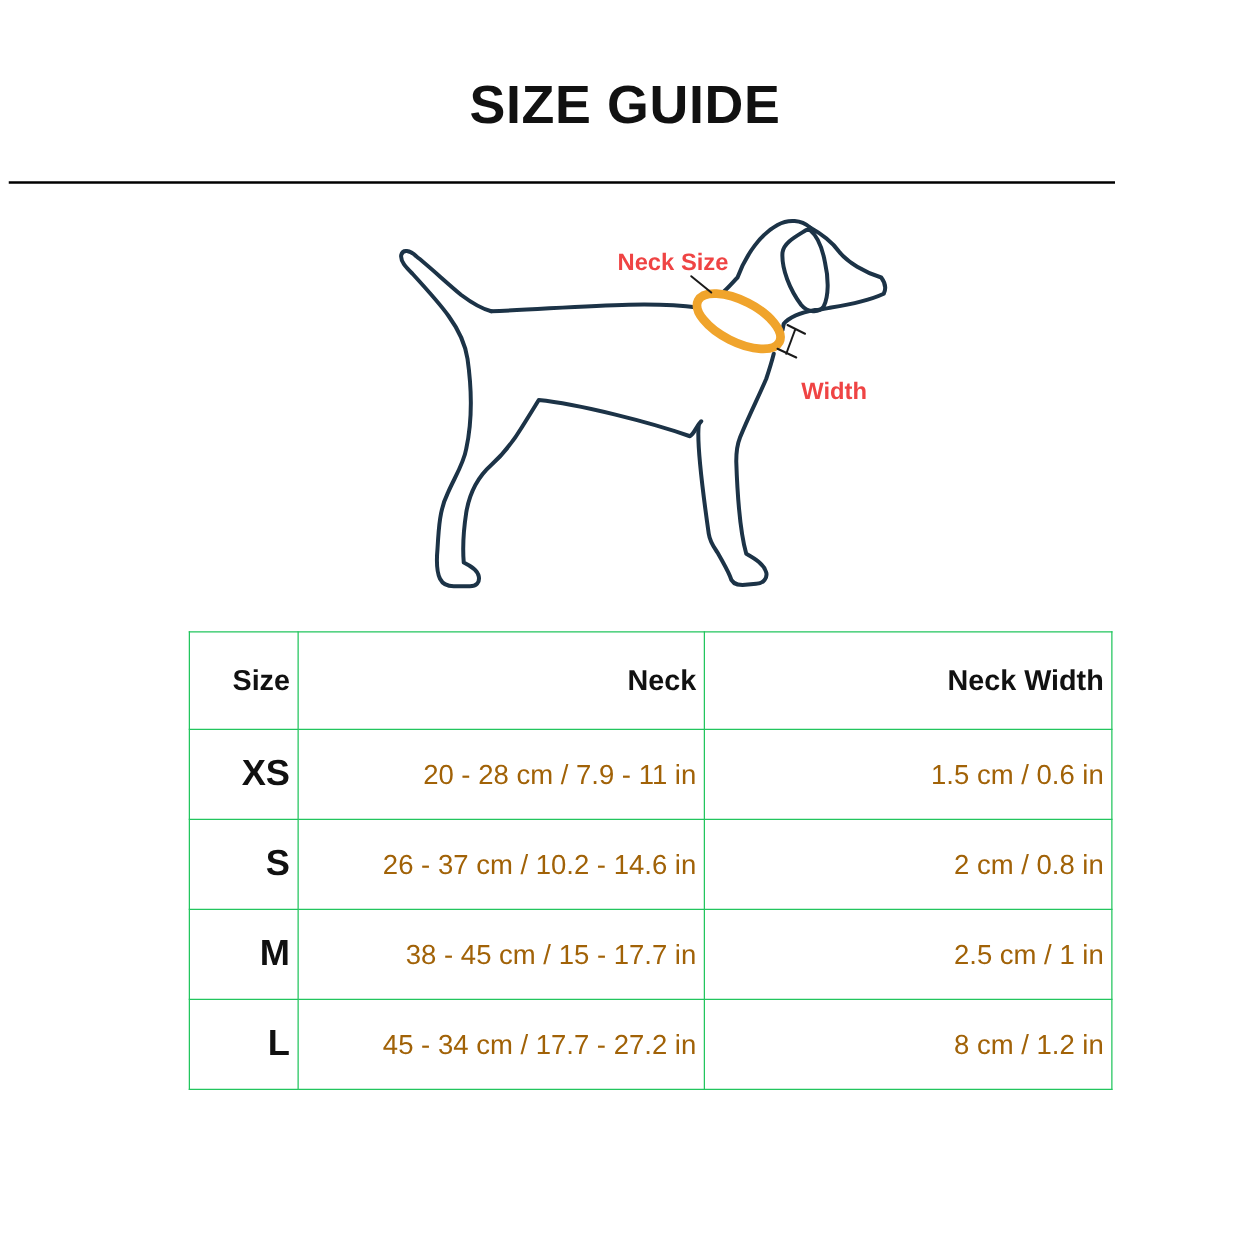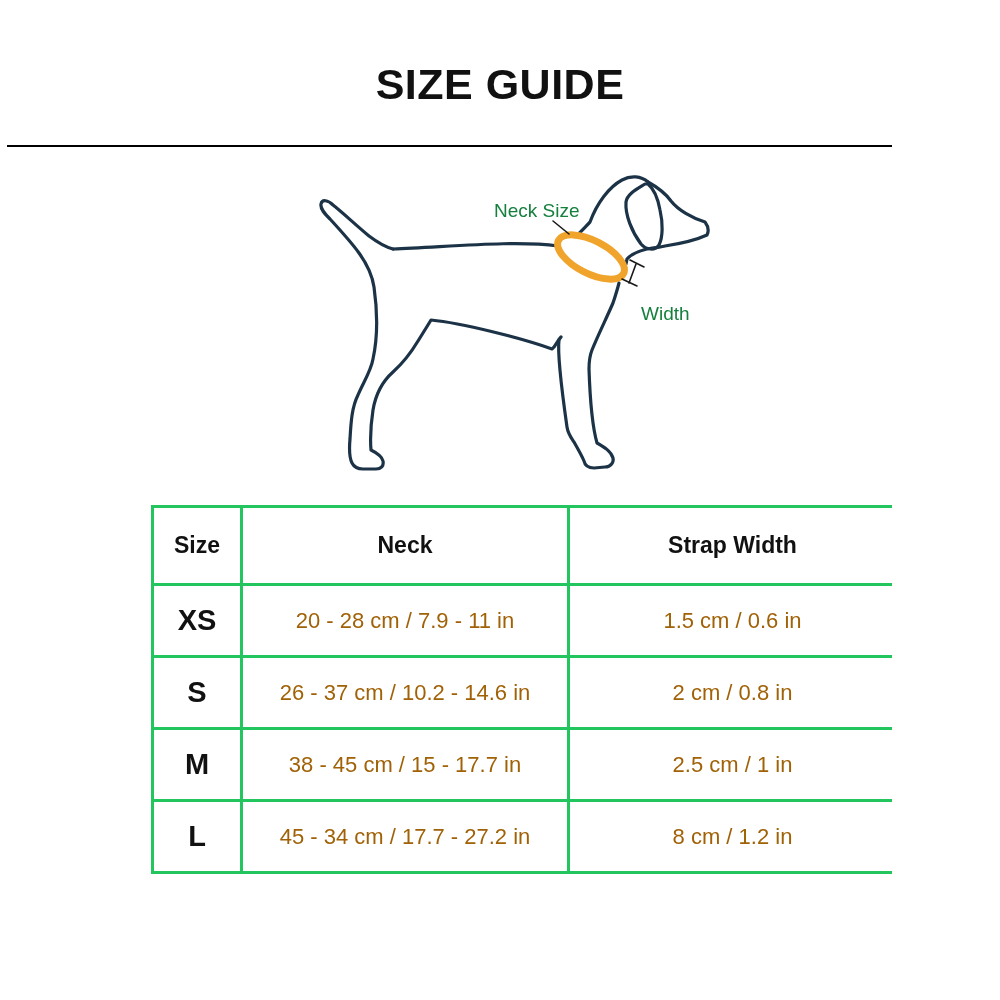--- a/index.html
+++ b/index.html
@@ -12,31 +12,31 @@
     font-size:43px;font-weight:600;color:#111;letter-spacing:.5px;
   }
   .divider{
     position:absolute;left:7px;top:145px;width:986px;height:2px;background:#000;
   }
 
   .diagram{position:absolute;left:295px;top:168px;width:440px;height:315px;}
   .diagram svg{display:block;width:100%;height:100%;}
 
   .diag-label{
-    position:absolute;color:#15803d;font-size:19px;font-weight:400;white-space:nowrap;
+    position:absolute;color:#ef4444;font-size:19px;font-weight:700;white-space:nowrap;
   }
   .neck-label{left:494px;top:200px;}
   .width-label{left:641px;top:271px;margin-top:32px;}
 
   table.size-table{
     position:absolute;left:151px;top:505px;width:699px;
     border-collapse:collapse;table-layout:fixed;
   }
   .size-table td,.size-table th{
-    border:3px solid #22c55e;text-align:center;vertical-align:middle;
+    border:1px solid #22c55e;text-align:right;vertical-align:middle;
     padding:0 6px;overflow:hidden;white-space:nowrap;
   }
   .size-table th{font-size:23px;font-weight:600;color:#111;}
   .size-table td.size-cell{font-size:29px;font-weight:700;color:#111;}
   .size-table td.val-cell{font-size:22px;font-weight:400;color:#a16207;}
   .row-head{height:78px;}
   .row-data{height:72px;}
   .col-size{width:74px;}
   .col-neck{width:312px;}
   .col-strap{width:313px;}
@@ -122,21 +122,21 @@
   </div>
 
   <div class="diag-label neck-label">Neck Size</div>
   <div class="diag-label width-label">Width</div>
 
   <table class="size-table">
     <tbody>
         <tr class="row-head">
       <th class="col-size">Size</th>
       <th class="col-neck">Neck</th>
-      <th class="col-strap">Strap Width</th>
+      <th class="col-strap">Neck Width</th>
     </tr>
     <tr class="row-data">
       <td class="size-cell">XS</td>
       <td class="val-cell">20 - 28 cm / 7.9 - 11 in</td>
       <td class="val-cell">1.5 cm / 0.6 in</td>
     </tr>
     <tr class="row-data">
       <td class="size-cell">S</td>
       <td class="val-cell">26 - 37 cm / 10.2 - 14.6 in</td>
       <td class="val-cell">2 cm / 0.8 in</td>

